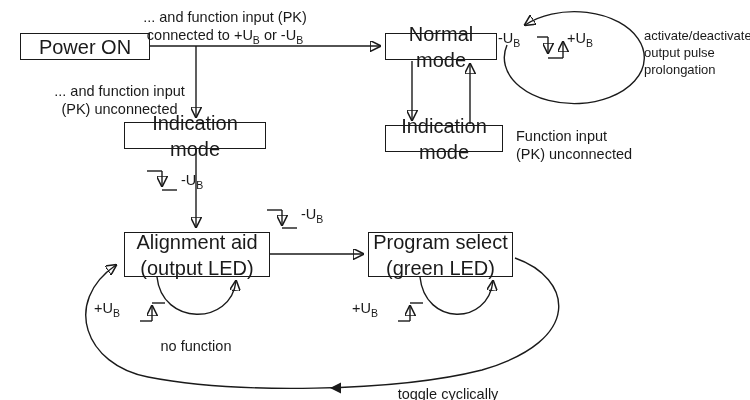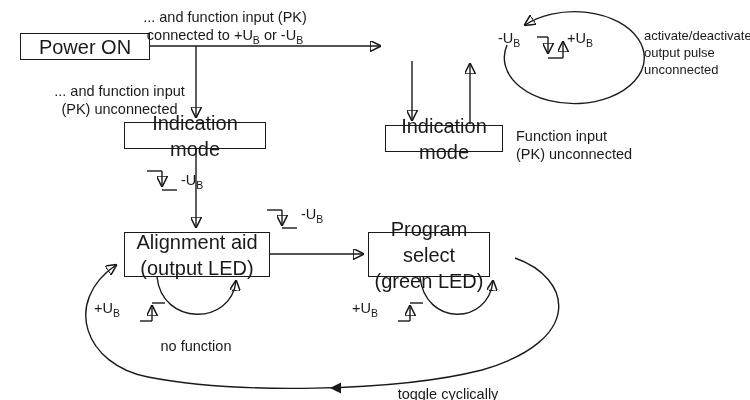--- a/index.html
+++ b/index.html
@@ -78,53 +78,56 @@
     <path d="M420,277 C425,326 488,326 493,281" marker-end="url(#arr)"></path>
 
     <path d="M515,258 C572,278 585,340 482,370 C395,392 235,394 148,377 C85,365 62,302 116,265" marker-end="url(#arr)"></path>
     <path class="fill" d="M330,388 l11,-5.5 v11 z"></path>
   </svg>
 
   <div class="box" style="left:20px; top:33px; width:130px; height:27px;">
     <div>Power ON</div>
   </div>
 
+  <div class="box" style="left:385px; top:33px; width:112px; height:27px;">
+    <div>Normal mode</div>
+  </div>
 
   <div class="box" style="left:124px; top:122px; width:142px; height:27px;">
     <div>Indication mode</div>
   </div>
 
   <div class="box" style="left:385px; top:125px; width:118px; height:27px;">
     <div>Indication mode</div>
   </div>
 
   <div class="box" style="left:124px; top:232px; width:146px; height:45px;">
     <div>Alignment aid</div>
     <div>(output LED)</div>
   </div>
 
-  <div class="box" style="left:368px; top:232px; width:122px; height:45px;">
+  <div class="box" style="left:368px; top:232px; width:145px; height:45px;">
     <div>Program select</div>
     <div>(green LED)</div>
   </div>
 
   <div class="note center" style="left:100px; top:8px; width:250px;">
     <div>... and function input (PK)</div>
     <div><span>connected to +U</span><sub>B</sub><span> or -U</span><sub>B</sub></div>
   </div>
 
   <div class="note center" style="left:32px; top:82px; width:175px;text-align:center;">
     <div>... and function input</div>
     <div>(PK) unconnected</div>
   </div>
 
   <div class="note prol" style="left:644px; top:27px; width:106px;">
     <div>activate/deactivate</div>
     <div>output pulse</div>
-    <div>unconnected</div>
+    <div>prolongation</div>
   </div>
 
   <div class="note" style="left:516px; top:127px; width:150px;">
     <div>Function input</div>
     <div>(PK) unconnected</div>
   </div>
 
   <div class="note center" style="left:136px; top:337px; width:120px;">
     <div>no function</div>
   </div>

